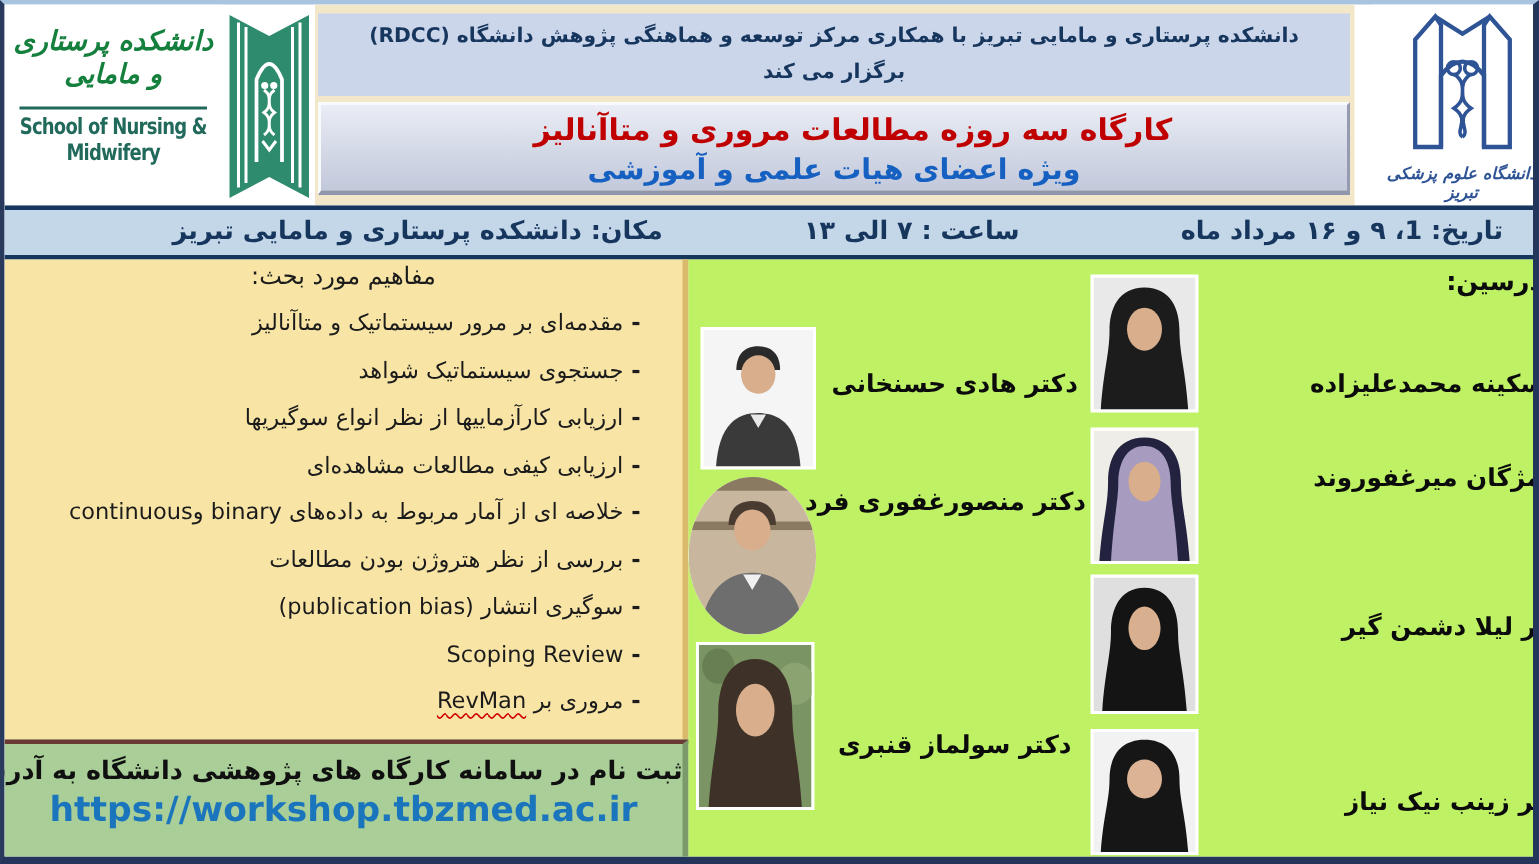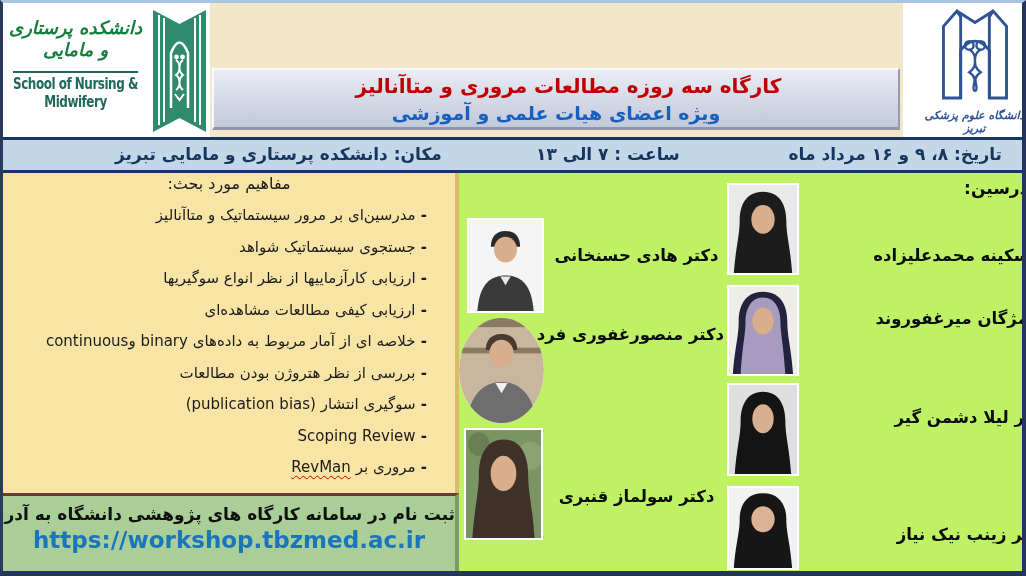--- a/index.html
+++ b/index.html
@@ -80,49 +80,53 @@
       <path d="M46 10 L46 114 M51 7 L51 117" stroke="#fff" stroke-width="2" fill="none"></path>
       <path d="M22 100 L22 45 Q30.5 24 39 45 L39 100" fill="none" stroke="#fff" stroke-width="2.5"></path>
       <path d="M27 52 C34 57 27 62 34 67 C27 72 34 77 27 82 M34 52 C27 57 34 62 27 67 C34 72 27 77 34 82" stroke="#fff" stroke-width="2" fill="none"></path>
       <circle cx="27.5" cy="49" r="2.4" fill="#fff"></circle>
         <circle cx="33.5" cy="49" r="2.4" fill="#fff"></circle>
       <path d="M26 86 L30.5 92 L35 86" stroke="#fff" stroke-width="2" fill="none"></path>
     </svg>
   </div>
 
   <div class="header-center">
+    <div class="announce">
+      <div>دانشکده پرستاری و مامایی تبریز با همکاری مرکز توسعه و هماهنگی پژوهش  دانشگاه (RDCC)</div>
+      <div>برگزار می کند</div>
+    </div>
     <div class="title-box">
       <div class="title-red">کارگاه سه روزه مطالعات مروری و متاآنالیز</div>
       <div class="title-blue">ویژه اعضای هیات علمی و آموزشی</div>
     </div>
   </div>
 
   <div class="logo-right">
     <svg viewBox="0 0 90 100" style="width:86px;height:98px;margin-top:3px;">
       <path d="M12 95 L12 20 L26 4 L30 10 L30 95 Z" fill="none" stroke="#2F5496" stroke-width="3"></path>
       <path d="M78 95 L78 20 L64 4 L60 10 L60 95 Z" fill="none" stroke="#2F5496" stroke-width="3"></path>
       <path d="M30 95 L30 45 Q45 26 60 45 L60 95" fill="none" stroke="#2F5496" stroke-width="3"></path>
       <path d="M26 4 L45 16 L64 4" fill="none" stroke="#2F5496" stroke-width="3"></path>
       <circle cx="39" cy="40" r="4.5" fill="none" stroke="#2F5496" stroke-width="2.5"></circle>
       <circle cx="51" cy="40" r="4.5" fill="none" stroke="#2F5496" stroke-width="2.5"></circle>
       <path d="M39 44 C51 52 39 60 51 68 C39 76 51 84 45 88 M51 44 C39 52 51 60 39 68 C51 76 39 84 45 88" stroke="#2F5496" stroke-width="2.5" fill="none"></path>
     </svg>
     <div class="univ-name">دانشگاه علوم پزشکی تبریز</div>
   </div>
 
   <div class="info-bar">
-    <span class="info-date">تاریخ: ۸، ۹ و ۱۶ مرداد ماه</span>
+    <span class="info-date">تاریخ: 1، ۹ و ۱۶ مرداد ماه</span>
     <span class="info-time">ساعت : ۷ الی ۱۳</span>
     <span class="info-loc">مکان: دانشکده پرستاری و مامایی تبریز</span>
   </div>
 
   <div class="topics-panel">
     <div class="topics-heading">مفاهیم مورد بحث:</div>
     <div class="topics-list">
-      <div class="topic">مدرسین‌ای بر مرور سیستماتیک و متاآنالیز</div>
+      <div class="topic">مقدمه‌ای بر مرور سیستماتیک و متاآنالیز</div>
       <div class="topic">جستجوی سیستماتیک شواهد</div>
       <div class="topic">ارزیابی کارآزماییها از نظر انواع سوگیریها</div>
       <div class="topic">ارزیابی کیفی مطالعات مشاهده‌ای</div>
       <div class="topic">خلاصه ای از آمار مربوط به داده‌های binary وcontinuous</div>
       <div class="topic">بررسی از نظر هتروژن بودن مطالعات</div>
       <div class="topic">سوگیری انتشار (publication bias)</div>
       <div class="topic">Scoping Review</div>
       <div class="topic"><span>مروری بر</span><span class="revman-word">RevMan</span></div>
     </div>
   </div>

